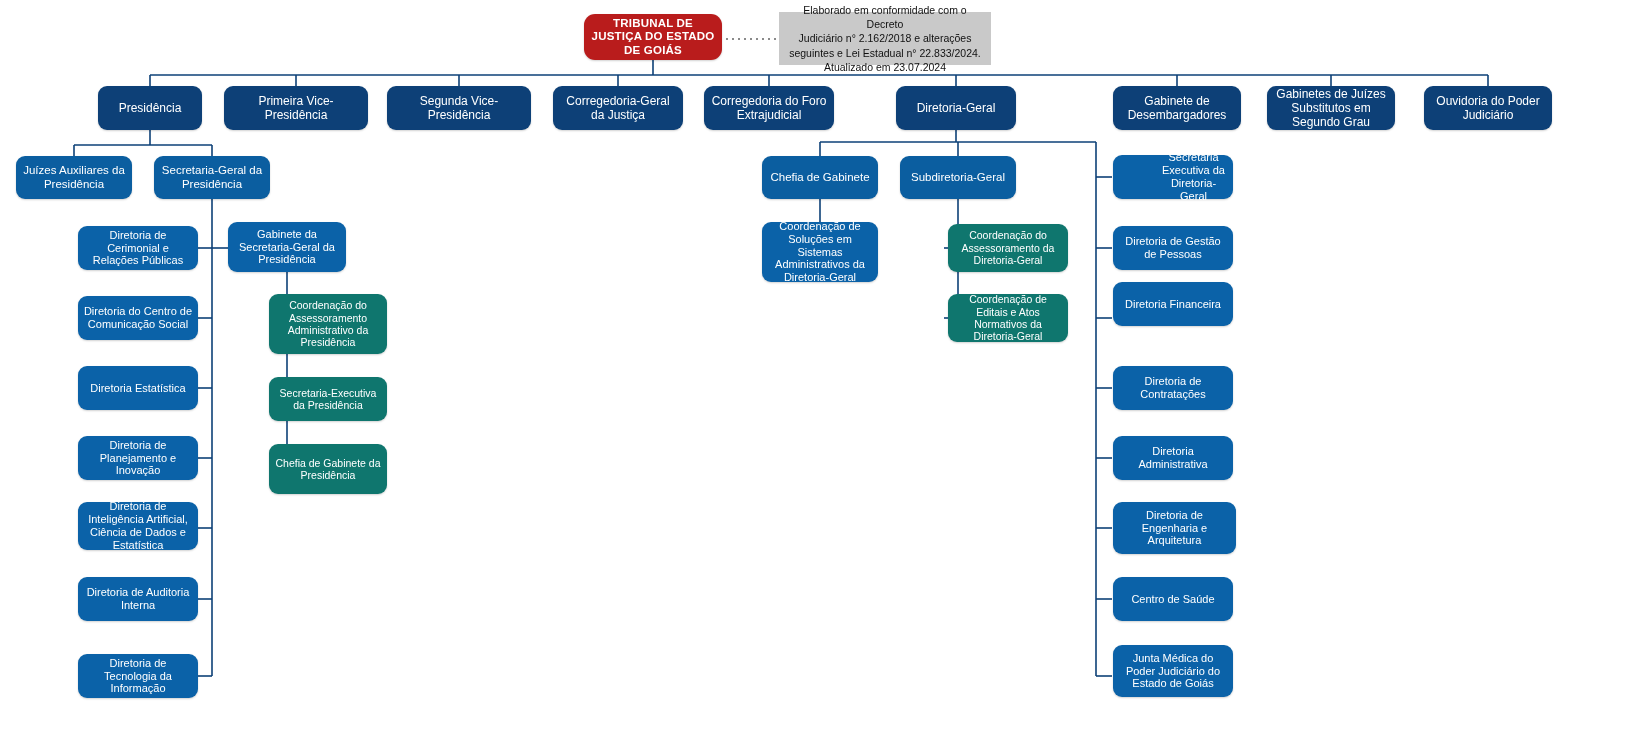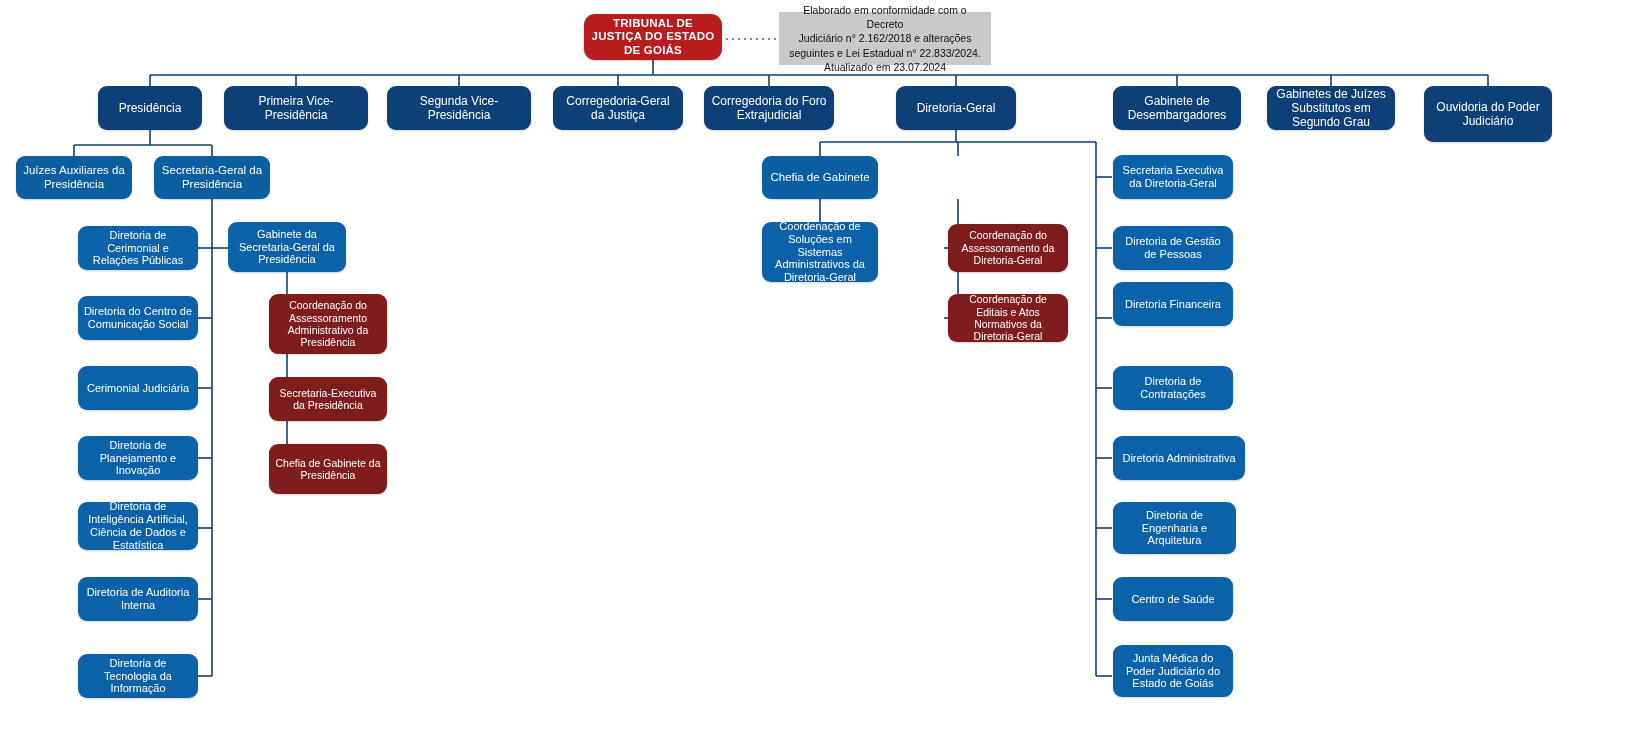--- a/index.html
+++ b/index.html
@@ -29,21 +29,21 @@
   .lvl-root{
     background:#b91c1c;
     font-size:11.5px;
     font-weight:bold;
     letter-spacing:.2px;
     border-radius:11px;
   }
   .lvl-1{background:#0d4077;font-size:12px;}
   .lvl-2{background:#0b5ea0;font-size:11.5px;}
   .lvl-3{background:#0b62a8;font-size:11px;}
-  .lvl-4{background:#7f1d1d;font-size:10.5px;align-items:center;}
+  .lvl-4{background:#0f766e;font-size:10.5px;align-items:center;}
 
   .note{
     position:absolute;
     background:#c9c9c9;
     color:#111111;
     font-size:10.5px;
     line-height:1.35;
     text-align:center;
     display:flex;align-items:center;justify-content:center;
     padding:2px 6px;
@@ -152,39 +152,39 @@
   </div>
   <div class="node lvl-1" style="left:896px;top:86px;width:120px;height:44px;">
     <span>Diretoria-Geral</span>
   </div>
   <div class="node lvl-1" style="left:1113px;top:86px;width:128px;height:44px;">
     <span>Gabinete de Desembargadores</span>
   </div>
   <div class="node lvl-1" style="left:1267px;top:86px;width:128px;height:44px;">
     <span>Gabinetes de Juízes Substitutos em Segundo Grau</span>
   </div>
-  <div class="node lvl-1" style="left:1424px;top:86px;width:128px;height:56px;">
+  <div class="node lvl-1" style="left:1424px;top:86px;width:128px;height:44px;">
     <span>Ouvidoria do Poder Judiciário</span>
   </div>
 
   <div class="node lvl-2" style="left:16px;top:156px;width:116px;height:43px;">
     <span>Juízes Auxiliares da Presidência</span>
   </div>
   <div class="node lvl-2" style="left:154px;top:156px;width:116px;height:43px;">
     <span>Secretaria-Geral da Presidência</span>
   </div>
 
   <div class="node lvl-3" style="left:78px;top:226px;width:120px;height:44px;">
     <span>Diretoria de Cerimonial e Relações Públicas</span>
   </div>
   <div class="node lvl-3" style="left:78px;top:296px;width:120px;height:44px;">
     <span>Diretoria do Centro de Comunicação Social</span>
   </div>
   <div class="node lvl-3" style="left:78px;top:366px;width:120px;height:44px;">
-    <span>Cerimonial Judiciária</span>
+    <span>Diretoria Estatística</span>
   </div>
   <div class="node lvl-3" style="left:78px;top:436px;width:120px;height:44px;">
     <span>Diretoria de Planejamento e Inovação</span>
   </div>
   <div class="node lvl-3" style="left:78px;top:502px;width:120px;height:48px;">
     <span>Diretoria de Inteligência Artificial, Ciência de Dados e Estatística</span>
   </div>
   <div class="node lvl-3" style="left:78px;top:577px;width:120px;height:44px;">
     <span>Diretoria de Auditoria Interna</span>
   </div>
@@ -201,45 +201,48 @@
   <div class="node lvl-4" style="left:269px;top:377px;width:118px;height:44px;">
     <span>Secretaria-Executiva da Presidência</span>
   </div>
   <div class="node lvl-4" style="left:269px;top:444px;width:118px;height:50px;">
     <span>Chefia de Gabinete da Presidência</span>
   </div>
 
   <div class="node lvl-2" style="left:762px;top:156px;width:116px;height:43px;">
     <span>Chefia de Gabinete</span>
   </div>
+  <div class="node lvl-2" style="left:900px;top:156px;width:116px;height:43px;">
+    <span>Subdiretoria-Geral</span>
+  </div>
 
   <div class="node lvl-3" style="left:762px;top:222px;width:116px;height:60px;">
     <span>Coordenação de Soluções em Sistemas Administrativos da Diretoria-Geral</span>
   </div>
 
   <div class="node lvl-4" style="left:948px;top:224px;width:120px;height:48px;">
     <span>Coordenação do Assessoramento da Diretoria-Geral</span>
   </div>
   <div class="node lvl-4" style="left:948px;top:294px;width:120px;height:48px;">
     <span>Coordenação de Editais e Atos Normativos da Diretoria-Geral</span>
   </div>
 
-  <div class="node lvl-3" style="left:1113px;top:155px;width:120px;height:44px;">
+  <div class="node lvl-3" style="left:1113px;top:155px;width:120px;height:44px;padding-left:46px;">
     <span>Secretaria Executiva da Diretoria-Geral</span>
   </div>
   <div class="node lvl-3" style="left:1113px;top:226px;width:120px;height:44px;">
     <span>Diretoria de Gestão de Pessoas</span>
   </div>
   <div class="node lvl-3" style="left:1113px;top:282px;width:120px;height:44px;">
     <span>Diretoria Financeira</span>
   </div>
   <div class="node lvl-3" style="left:1113px;top:366px;width:120px;height:44px;">
     <span>Diretoria de Contratações</span>
   </div>
-  <div class="node lvl-3" style="left:1113px;top:436px;width:132px;height:44px;">
+  <div class="node lvl-3" style="left:1113px;top:436px;width:120px;height:44px;">
     <span>Diretoria Administrativa</span>
   </div>
   <div class="node lvl-3" style="left:1113px;top:502px;width:123px;height:52px;">
     <span>Diretoria de Engenharia e Arquitetura</span>
   </div>
   <div class="node lvl-3" style="left:1113px;top:577px;width:120px;height:44px;">
     <span>Centro de Saúde</span>
   </div>
   <div class="node lvl-3" style="left:1113px;top:645px;width:120px;height:52px;">
     <span>Junta Médica do Poder Judiciário do Estado de Goiás</span>

